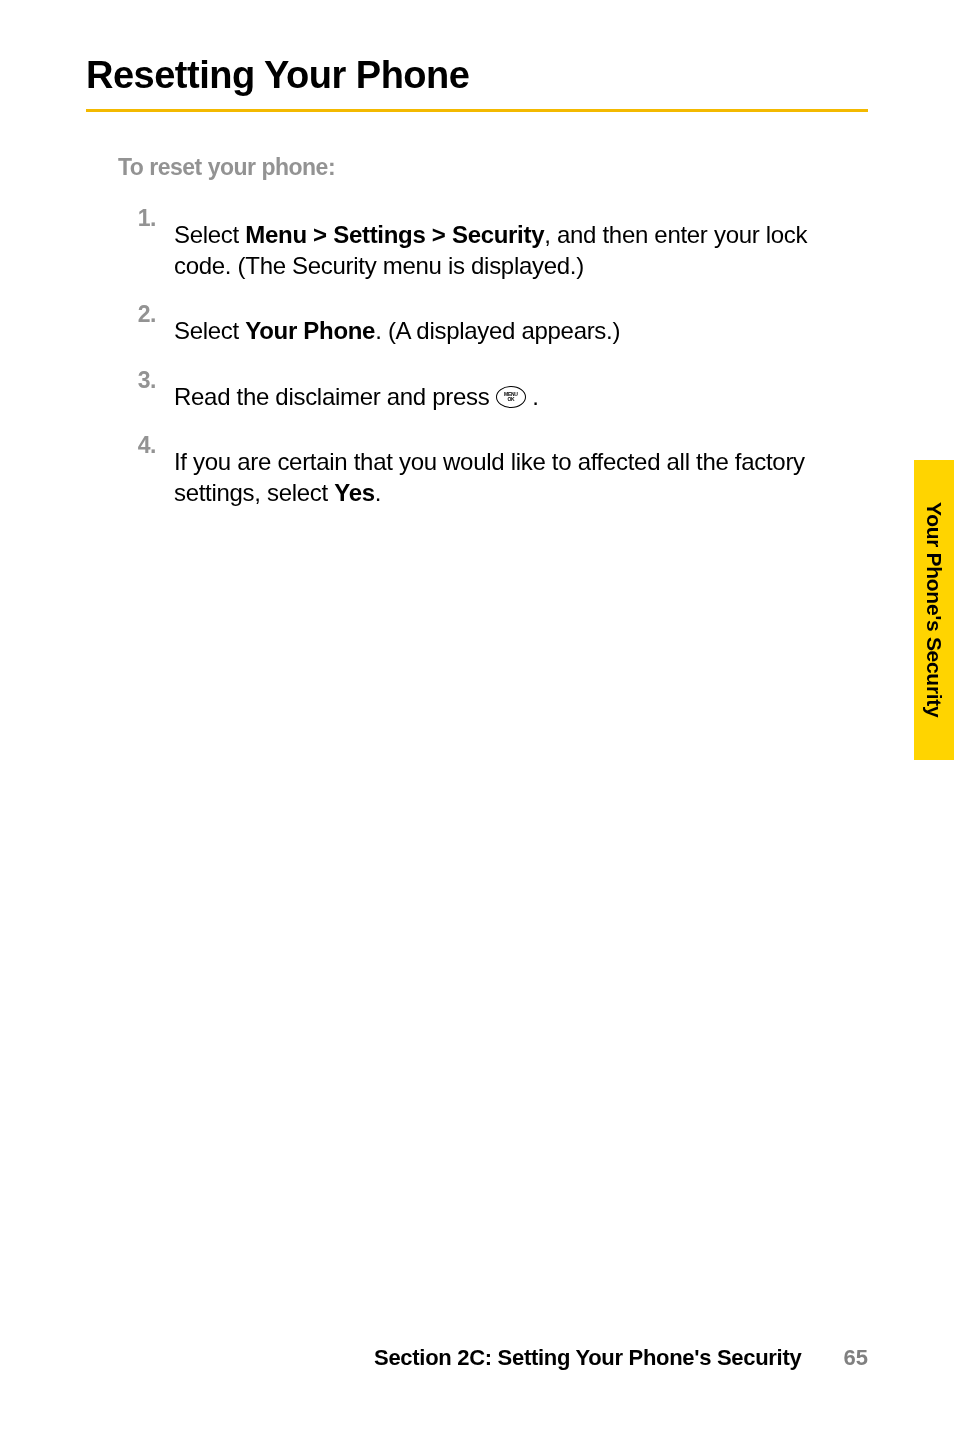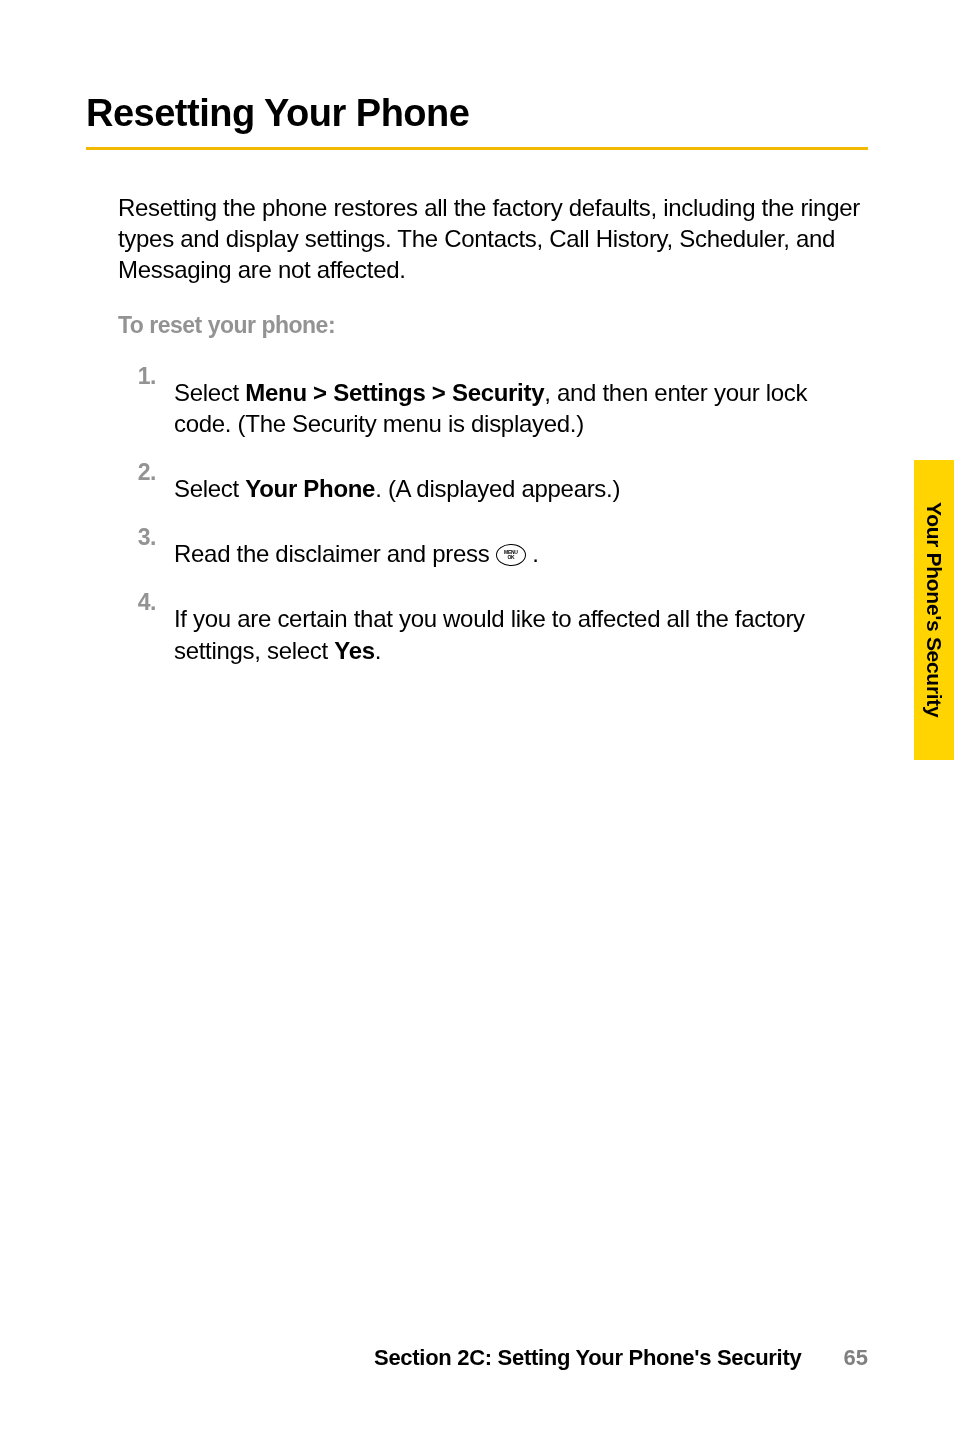--- a/index.html
+++ b/index.html
@@ -9,21 +9,21 @@
   }
   body {
     width: 954px;
     height: 1431px;
     background: #ffffff;
     position: relative;
     font-family: Arial, Helvetica, sans-serif;
     color: #000000;
   }
   .page-content {
-    padding: 92px 86px 0 86px;
+    padding: 54px 86px 0 86px;
   }
   .heading-h1 {
     font-size: 38px;
     font-weight: 700;
     letter-spacing: -0.5px;
     margin-bottom: 12px;
   }
   .heading-rule {
     height: 3px;
     background: #f3b900;
@@ -127,21 +127,20 @@
   }
 </style>
 </head>
 <body>
 
 <div class="page-content">
 
   <h1 class="heading-h1">Resetting Your Phone</h1>
   <div class="heading-rule"></div>
 
-  <p class="intro-para">Resetting the phone restores all the factory defaults, including the ringer types and display settings. The Contacts, Call History, Scheduler, and Messaging are not affected.</p>
 
   <div class="sub-heading">To reset your phone:</div>
 
   <ol class="step-list">
 
     <li class="step-item">
       <span class="step-number">1.</span>
       <span class="step-body">
         <span>Select </span><b>Menu &gt; Settings &gt; Security</b><span>, and then enter your lock code. (The Security menu is displayed.)</span>
       </span>

